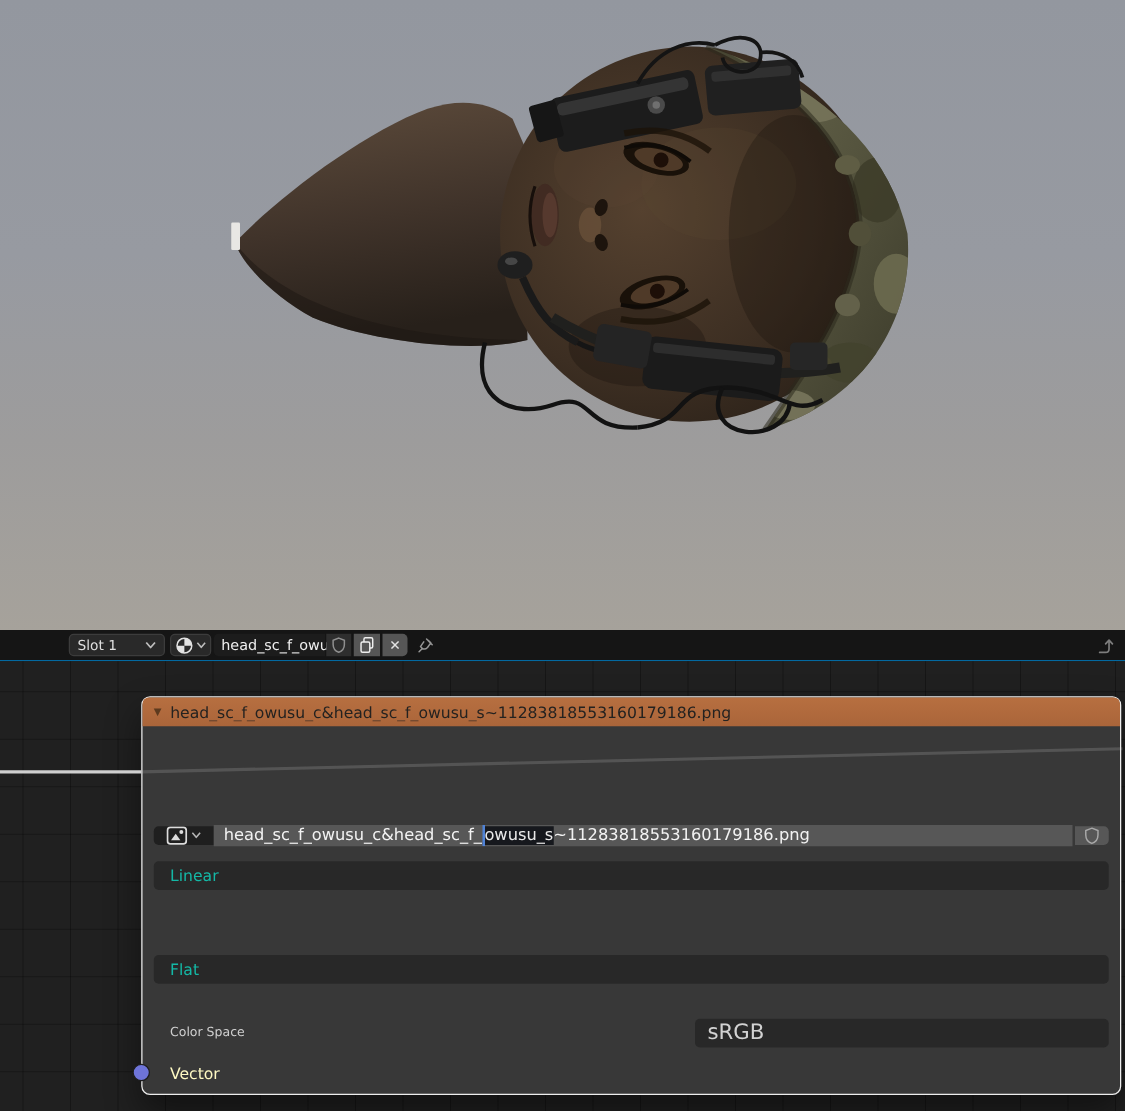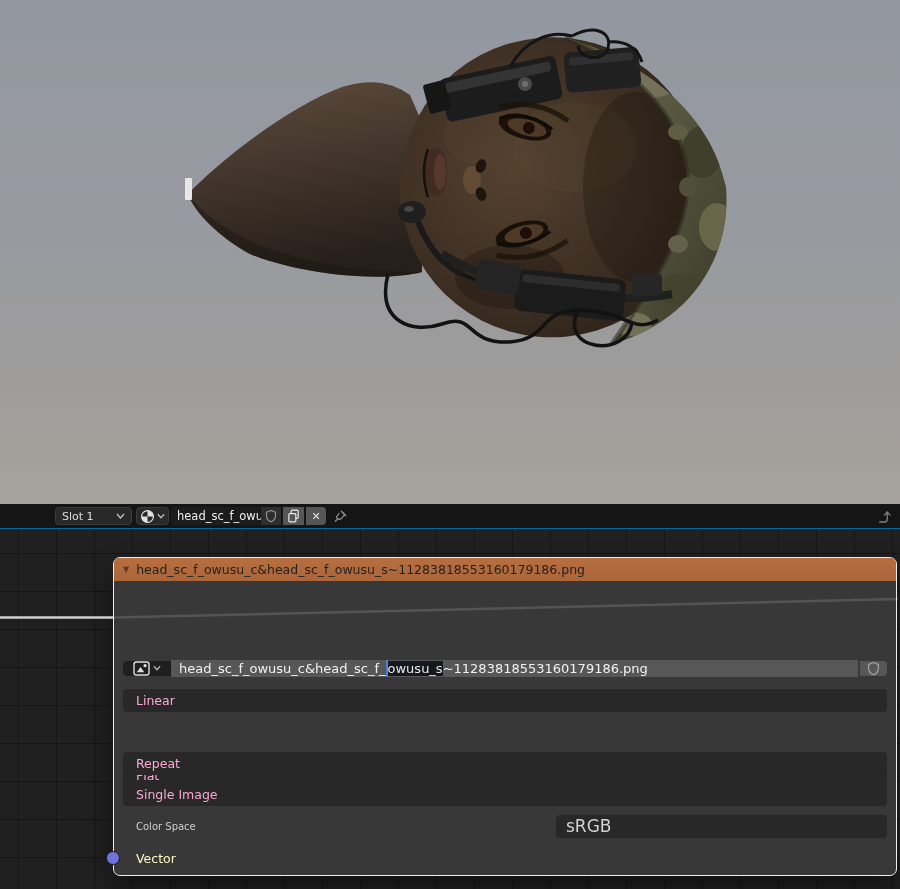--- a/index.html
+++ b/index.html
@@ -57,21 +57,21 @@
     display:flex; align-items:center; justify-content:center; gap:3px; cursor:pointer; }
   .img-text { flex:1; background:#575757; color:#f2f2f2; font-size:13px;
     display:flex; align-items:center; padding-left:8px; white-space:pre; overflow:hidden;
     cursor:text; }
   .img-text .sel { background:#16181d; color:#e9e9e9; }
   .img-text .caret { width:2px; height:17px; background:#4f82d6; }
   .img-shield { width:27px; margin-left:2px; background:#575757; border-radius:0 4px 4px 0;
     display:flex; align-items:center; justify-content:center; cursor:pointer; }
 
   .dd-row { position:absolute; left:9px; right:9px; height:23px; background:#282828;
-    border-radius:4px; color:#f9a8d4; font-size:12.5px; line-height:23px;
+    border-radius:4px; color:#14b8a6; font-size:12.5px; line-height:23px;
     padding-left:13px; cursor:pointer; }
   .row-interp { top:131px; } .row-proj { top:162px;margin-top:44px; }
   .row-ext { top:194px; } .row-src { top:225px; }
 
   .cs-row { position:absolute; left:9px; right:9px; top:257px; height:23px; }
   .cs-label { position:absolute; left:13px; top:0; line-height:23px; color:#cfcfcf;
     font-size:10px; }
   .cs-field { position:absolute; left:433px; right:0; top:0; height:23px;
     background:#282828; border-radius:4px; color:#d2d2d2; font-size:17px;
     line-height:23px; padding-left:10px; cursor:pointer; }
@@ -271,22 +271,20 @@
       <div class="img-text"><span>head_sc_f_owusu_c&amp;head_sc_f_</span><span class="caret"></span><span class="sel">owusu_s</span><span>~11283818553160179186.png</span></div>
       <div class="img-shield">
         <svg class="ic" width="13" height="15" viewBox="0 0 24 26">
           <path d="M12,2 L21,5.5 V12 C21,18 17.5,22.5 12,24.5 C6.5,22.5 3,18 3,12 V5.5 Z" fill="none" stroke="#a8a8a8" stroke-width="2.2"></path>
         </svg>
       </div>
     </div>
 
     <div class="dd-row row-interp">Linear</div>
     <div class="dd-row row-proj">Flat</div>
-    <div class="dd-row row-ext">Repeat</div>
-    <div class="dd-row row-src">Single Image</div>
 
     <div class="cs-row">
       <span class="cs-label">Color Space</span>
       <div class="cs-field">sRGB</div>
     </div>
 
     <div class="vec-row">
       <span class="vec-socket"></span>
       <span class="vec-label">Vector</span>
     </div>

